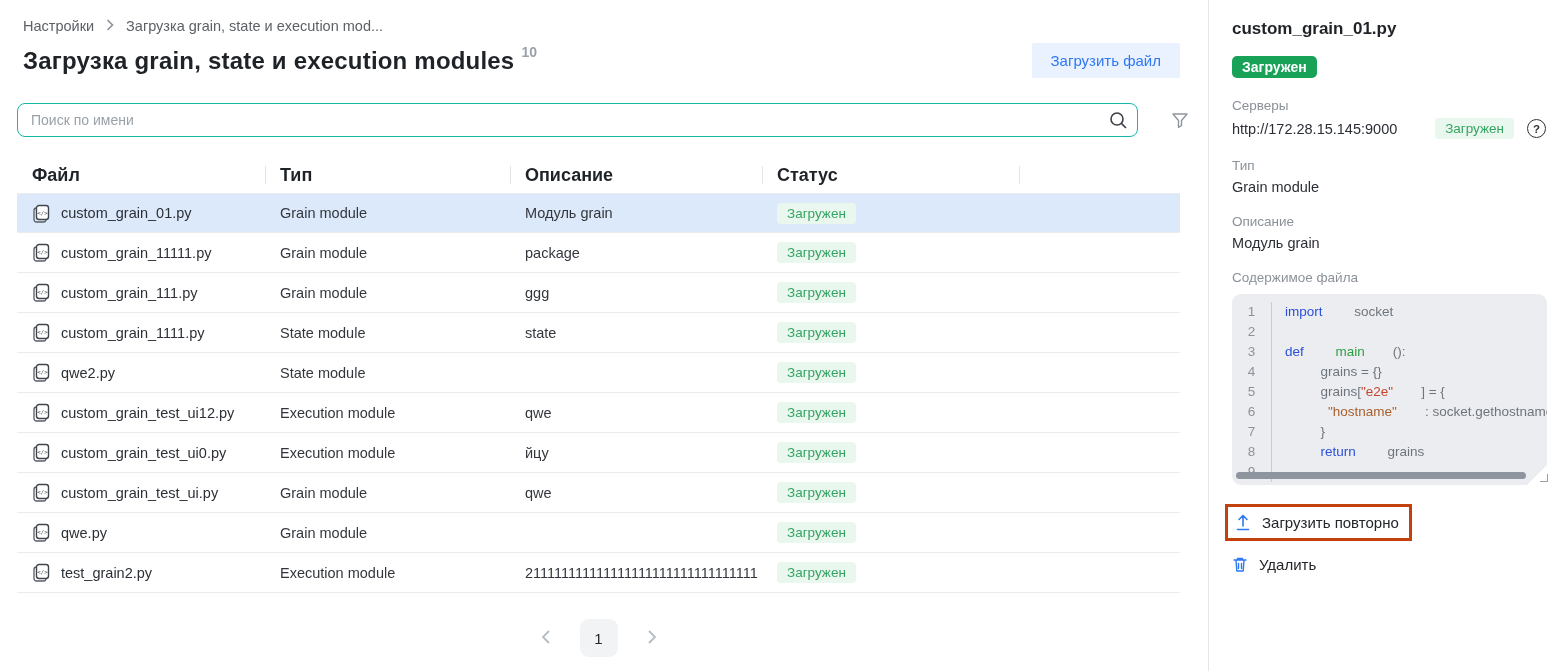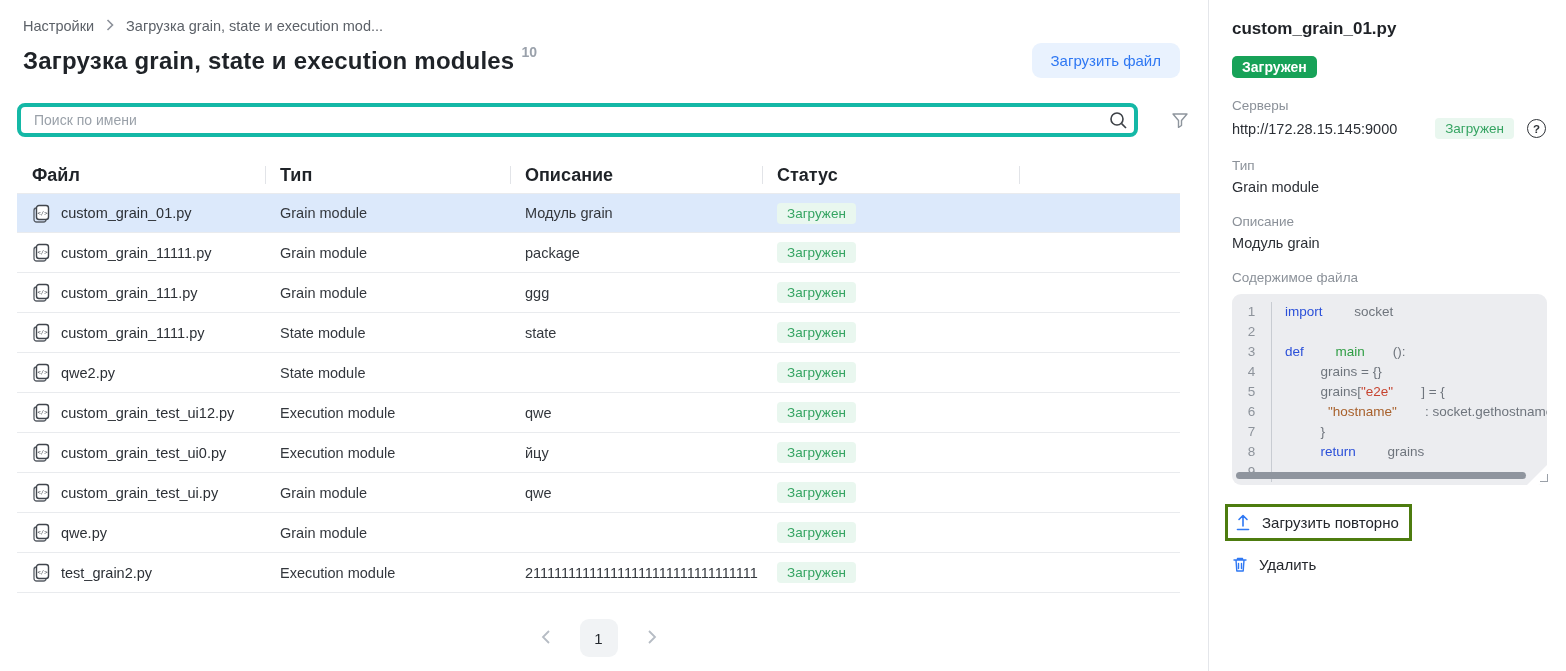--- a/index.html
+++ b/index.html
@@ -13,26 +13,26 @@
   
   .breadcrumb { display:flex; align-items:center; gap:12px; margin:18px 0 0 23px;
                 font-size:14.5px; color:#5c6168; }
   .crumb-sep { color:#8b9099; font-size:13px; transform:translateY(-1px); }
 
   
   .title-row { display:flex; align-items:center; margin:9px 28px 0 23px; }
   .page-title { font-size:24px; font-weight:700; color:#1f2328; letter-spacing:.2px; }
   .title-count { font-size:14px; color:#9aa1ab; margin-left:7px; transform:translateY(-9px); font-weight:600; }
   .upload-btn { margin-left:auto; background:#e9f2fe; color:#2f78f3; border:none;
-                font-size:15px; padding:9px 19px; border-radius:9px; cursor:pointer;
+                font-size:15px; padding:9px 19px; border-radius:2px; cursor:pointer;
                 font-family:inherit; }
 
   
   .search-row { position:relative; margin:25px 0 0 17px; height:34px; }
-  .search-input { width:1121px; height:34px; border:4px solid #14b8a6; border-radius:8px;
+  .search-input { width:1121px; height:34px; border:1px solid #14b8a6; border-radius:8px;
                   padding:0 40px 0 13px; font-size:14px; color:#24282e; font-family:inherit; outline:none; }
   .search-input::placeholder { color:#9aa1a9; }
   .search-icon { position:absolute; left:1092px; top:8px; }
   .filter-icon { position:absolute; left:1154px; top:9px; cursor:pointer; }
 
   
   .table { margin:20px 0 0 17px; width:1163px; }
   .thead { display:flex; height:36px; align-items:center; }
   .th { font-size:18px; font-weight:700; color:#1f2328; position:relative; height:100%;
         display:flex; align-items:center; padding-left:15px; }
@@ -81,21 +81,21 @@
   .c-str { color:#c7432f; } .c-str2 { color:#a8612c; } .c-plain { color:#6f757d;padding-left:28px; }
   .code-scrollbar { position:absolute; left:4px; bottom:6px; width:290px; height:7px;
                     border-radius:4px; background:#8f959e; cursor:pointer; }
   .code-notch { position:absolute; right:-1px; bottom:-1px; width:0; height:0;
                 border-left:22px solid transparent; border-bottom:22px solid #fff; }
   .resize-grip { position:absolute; right:2px; bottom:4px; width:8px; height:8px;
                  border-right:1.6px solid #9aa0a8; border-bottom:1.6px solid #9aa0a8; cursor:nwse-resize; }
 
   
   .reupload-wrap { display:inline-flex; margin-top:19px; margin-left:-7px;
-                   border:3px solid #4d7c0f; }
+                   border:3px solid #c2410c; }
   .action-row { display:flex; align-items:center; gap:11px; font-size:15px; color:#23262b;
                 cursor:pointer; padding:7px 10px 7px 7px; }
   .action-row.delete { margin-top:8px; margin-left:0; padding-left:0; }
   .icon-blue { color:#2f78f3; }
 </style>
 </head>
 <body>
 
 <div class="main">
 

